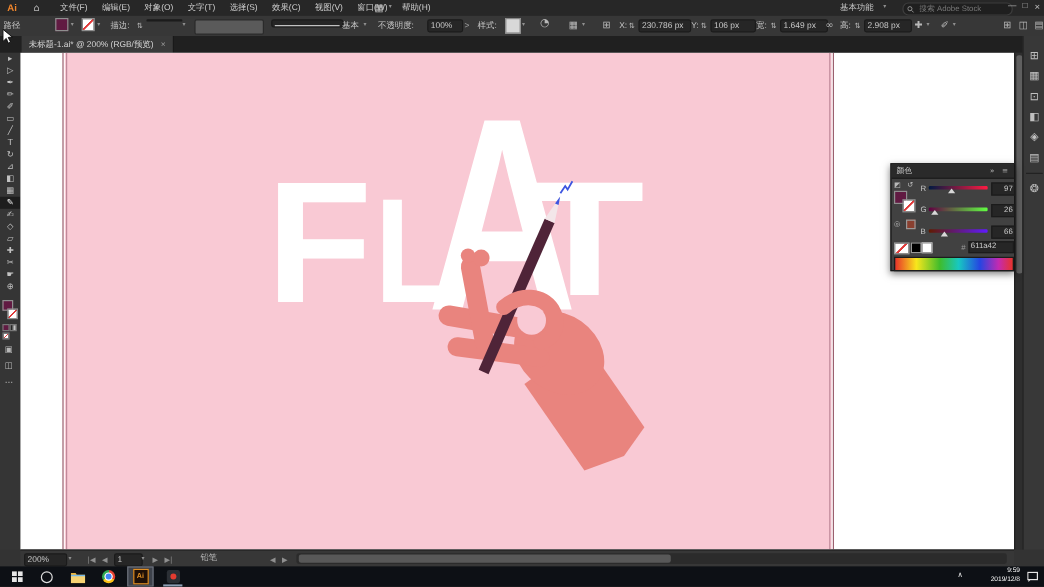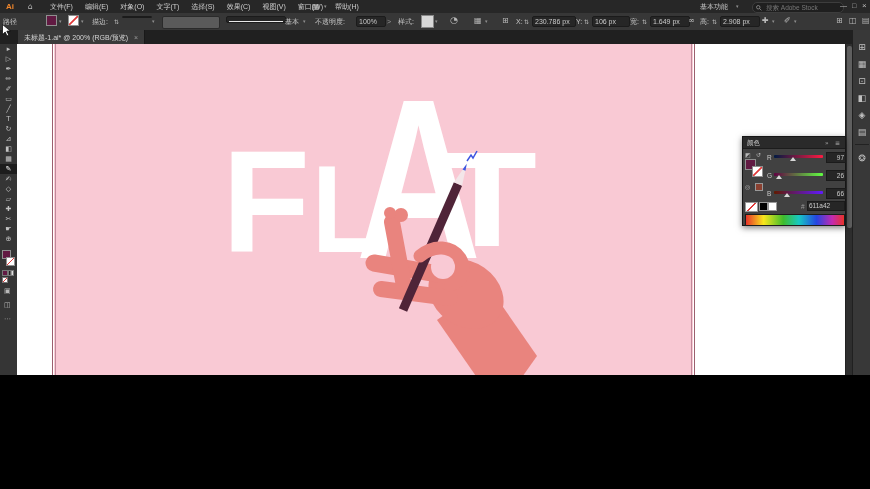--- a/index.html
+++ b/index.html
@@ -1,16 +1,16 @@
 <!DOCTYPE html>
 <html><head>
 <meta charset="utf-8">
 <style>
   html,body{margin:0;padding:0;background:#000;}
-  #app{position:relative;width:870px;height:375px;overflow:hidden;background:#333;
+  #app{position:relative;width:870px;height:489px;overflow:hidden;background:#333;
        font-family:"Liberation Sans","DejaVu Sans",sans-serif;cursor:default;
        -webkit-user-select:none;user-select:none;}
   .abs{position:absolute;}
   .lbl{color:#c6c6c6;font-size:7px;line-height:11px;white-space:nowrap;}
   .icon{font-family:"DejaVu Sans",sans-serif;color:#b8b8b8;font-size:8px;line-height:11px;}
   .chev{font-family:"DejaVu Sans",sans-serif;color:#8f8f8f;font-size:5px;line-height:11px;}
   .well{background:#262626;border:1px solid #1b1b1b;border-radius:2px;color:#c9c9c9;
         font-size:7px;line-height:9px;padding:0 2px;white-space:nowrap;overflow:hidden;}
   
   #titlebar{left:0;top:0;width:870px;height:13px;background:#272727;border-bottom:1px solid #1a1a1a;}

